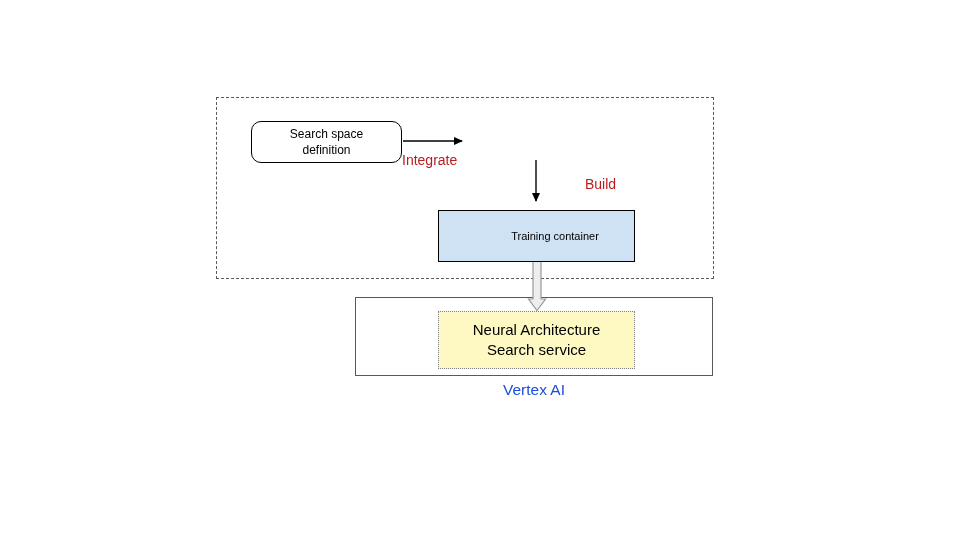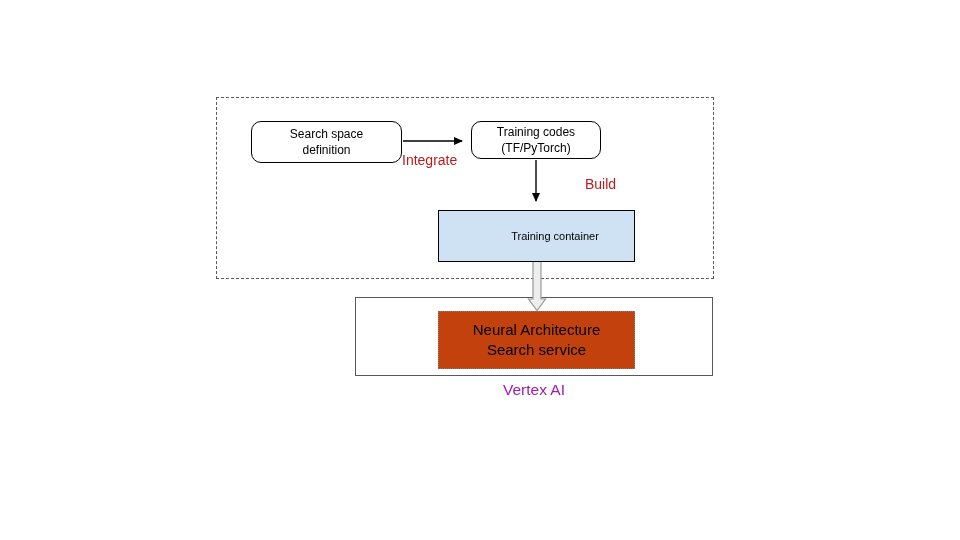--- a/index.html
+++ b/index.html
@@ -72,21 +72,21 @@
     height: 79px;
     border: 1px solid #595959;
     background: #ffffff;
     box-sizing: border-box;
   }
   .nas-service-box {
     left: 438px;
     top: 311px;
     width: 197px;
     height: 58px;
-    background: #c2410c;
+    background: #fef9c3;
     border: 1.5px dotted #7f7f7f;
     font-size: 15px;
     line-height: 1.35;
   }
   .edge-label {
     position: absolute;
     color: #b91c1c;
     font-size: 14px;
     white-space: nowrap;
   }
@@ -98,21 +98,21 @@
     left: 549px;
     top: 176px;
     margin-left: 36px;
   }
   .vertex-ai-label {
     position: absolute;
     left: 355px;
     top: 381px;
     width: 358px;
     text-align: center;
-    color: #a21caf;
+    color: #1d4ed8;
     font-size: 15.5px;
   }
   .arrow-layer {
     position: absolute;
     left: 0;
     top: 0;
     width: 960px;
     height: 540px;
     pointer-events: none;
   }
@@ -135,24 +135,20 @@
     <line x1="403" y1="141" x2="462" y2="141" stroke="#000000" stroke-width="1.4" marker-end="url(#arrowhead)"></line>
     <line x1="536" y1="160" x2="536" y2="201" stroke="#000000" stroke-width="1.4" marker-end="url(#arrowhead)"></line>
     <path d="M 533 262 L 533 299 L 528.5 299 L 537 310.5 L 545.5 299 L 541 299 L 541 262" fill="#eeeeee" stroke="#999999" stroke-width="1.2"></path>
   </svg>
 
   <div class="node rounded-box search-space-box">
     <span>Search space
 definition</span>
   </div>
 
-  <div class="node rounded-box training-codes-box">
-    <span>Training codes
-(TF/PyTorch)</span>
-  </div>
 
   <div class="node training-container-box">
     <span>Training container</span>
   </div>
 
   <div class="node nas-service-box">
     <span>Neural Architecture
 Search service</span>
   </div>
 

